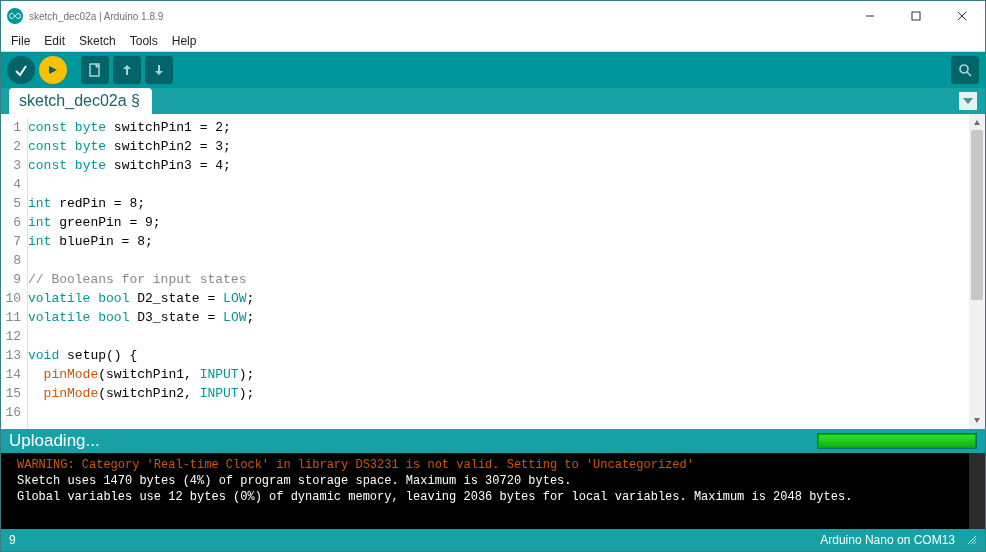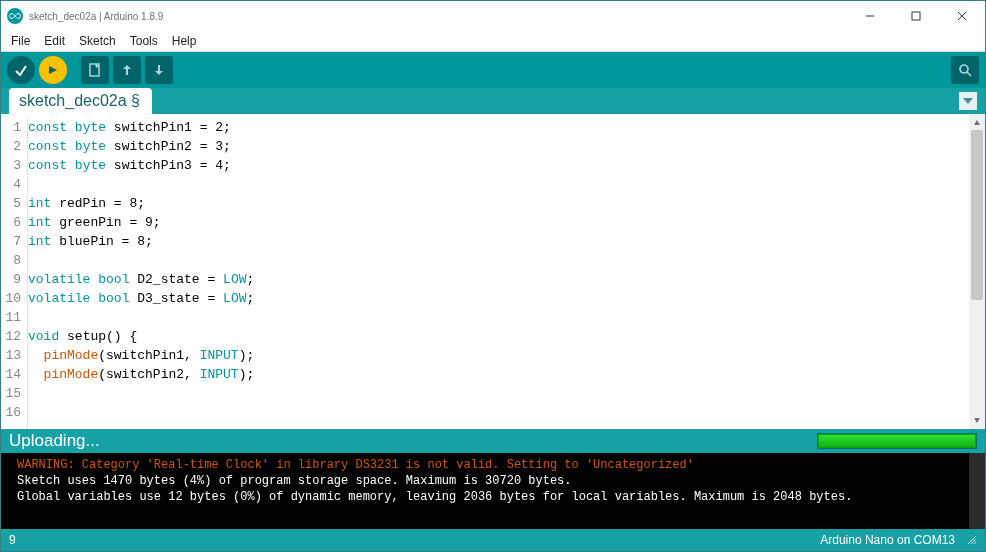--- a/index.html
+++ b/index.html
@@ -175,20 +175,21 @@
       <div class="gutter-separator"></div>
       <div class="code" id="code">
           <div class="line"><span class="kw-type">const</span><span> </span><span class="kw-type">byte</span><span> switchPin1 = 2;</span></div>
           <div class="line"><span class="kw-type">const</span><span> </span><span class="kw-type">byte</span><span> switchPin2 = 3;</span></div>
           <div class="line"><span class="kw-type">const</span><span> </span><span class="kw-type">byte</span><span> switchPin3 = 4;</span></div>
           <div class="line"><span></span></div>
           <div class="line"><span class="kw-type">int</span><span> redPin = 8;</span></div>
           <div class="line"><span class="kw-type">int</span><span> greenPin = 9;</span></div>
           <div class="line"><span class="kw-type">int</span><span> bluePin = 8;</span></div>
           <div class="line"><span></span></div>
+          <div class="line"><span class="comment">// Booleans for input states</span></div>
           <div class="line"><span class="kw-type">volatile</span><span> </span><span class="kw-type">bool</span><span> D2_state = </span><span class="kw-const">LOW</span><span>;</span></div>
           <div class="line"><span class="kw-type">volatile</span><span> </span><span class="kw-type">bool</span><span> D3_state = </span><span class="kw-const">LOW</span><span>;</span></div>
           <div class="line"><span></span></div>
           <div class="line"><span class="kw-type">void</span><span> </span><span class="kw-flow">setup</span><span>() {</span></div>
           <div class="line"><span>  </span><span class="kw-func">pinMode</span><span>(switchPin1, </span><span class="kw-const">INPUT</span><span>);</span></div>
           <div class="line"><span>  </span><span class="kw-func">pinMode</span><span>(switchPin2, </span><span class="kw-const">INPUT</span><span>);</span></div>
         </div>
     </div>
     <div class="scrollbar-v">
       <div class="sb-btn">

